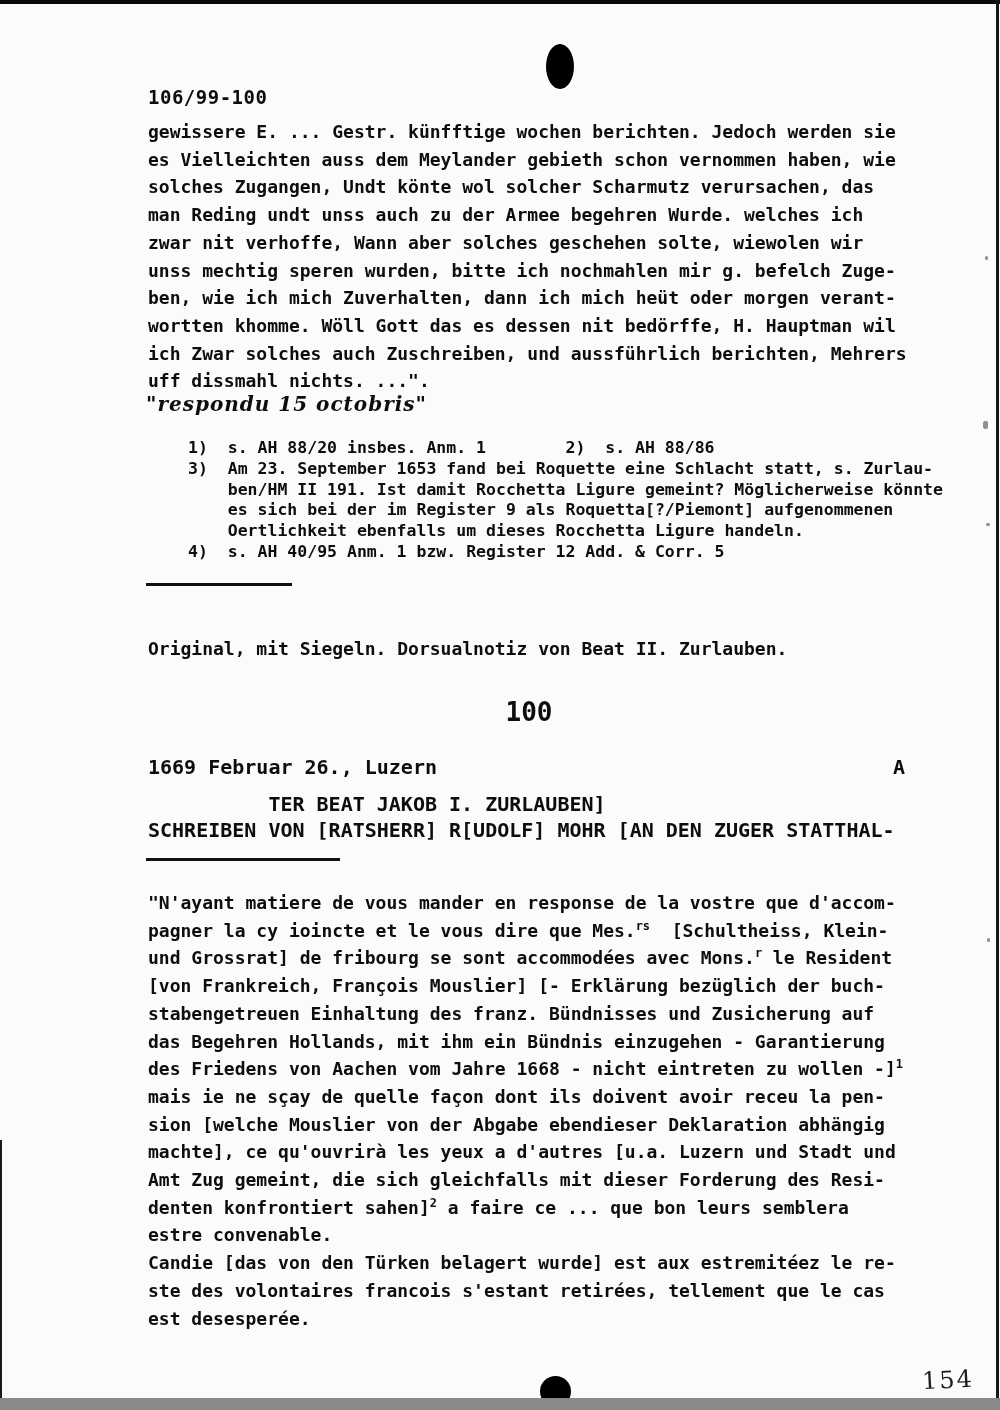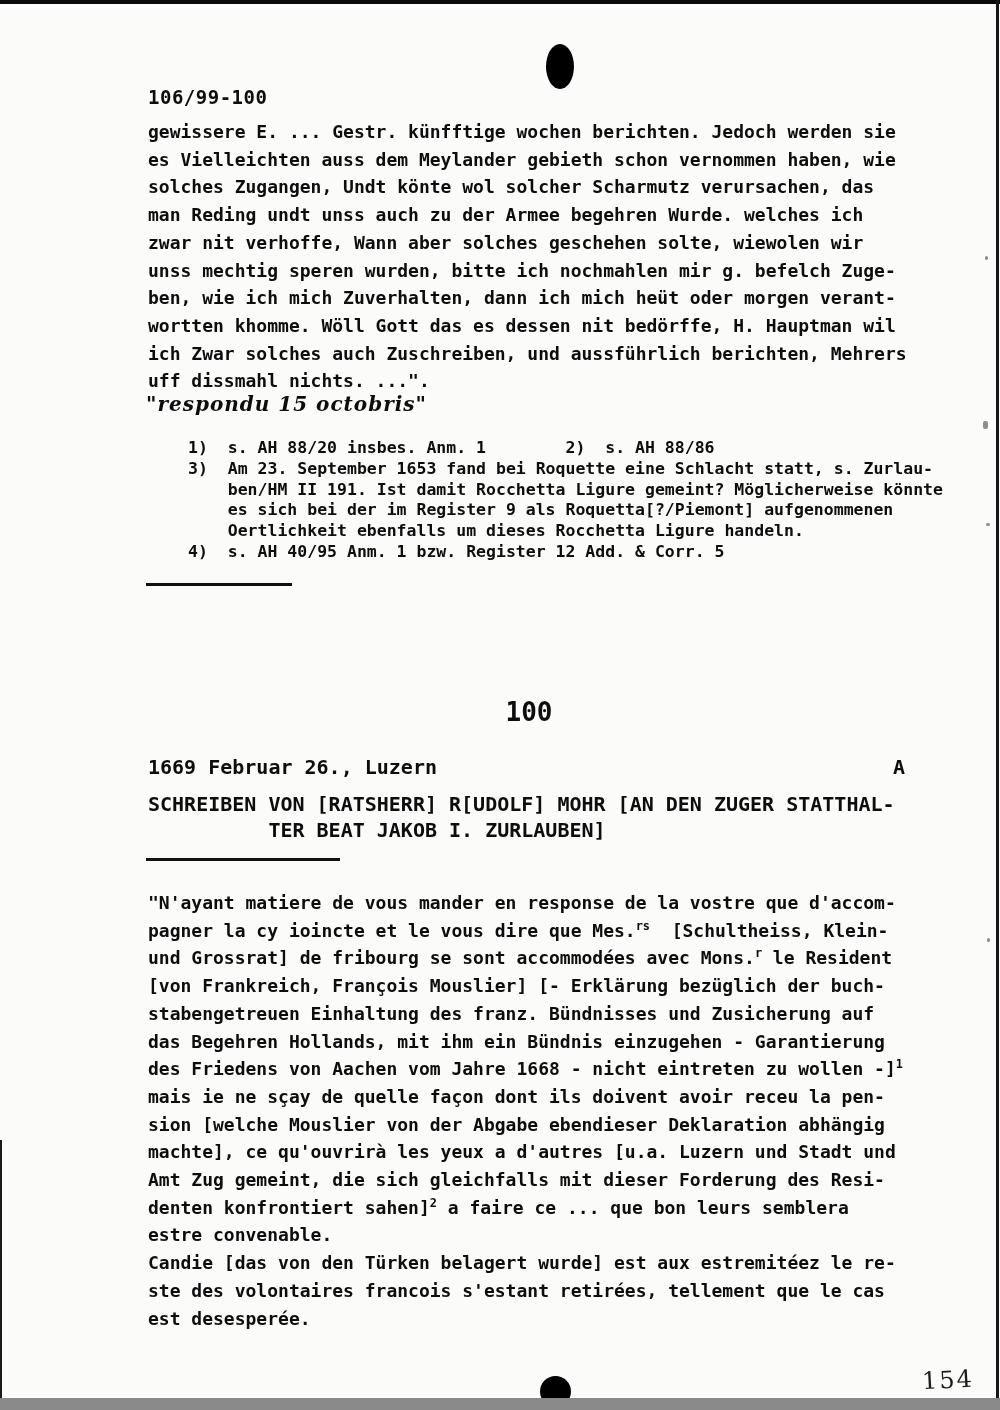--- a/index.html
+++ b/index.html
@@ -66,30 +66,31 @@
 
   <div class="block quote-body pre italic"><div>gewissere E. ... Gestr. künfftige wochen berichten. Jedoch werden sie</div><div>es Vielleichten auss dem Meylander gebieth schon vernommen haben, wie</div><div>solches Zugangen, Undt könte wol solcher Scharmutz verursachen, das</div><div>man Reding undt unss auch zu der Armee begehren Wurde. welches ich</div><div>zwar nit verhoffe, Wann aber solches geschehen solte, wiewolen wir</div><div>unss mechtig speren wurden, bitte ich nochmahlen mir g. befelch Zuge-</div><div>ben, wie ich mich Zuverhalten, dann ich mich heüt oder morgen verant-</div><div>wortten khomme. Wöll Gott das es dessen nit bedörffe, H. Hauptman wil</div><div>ich Zwar solches auch Zuschreiben, und aussführlich berichten, Mehrers</div><div>uff dissmahl nichts. ...".</div></div>
 
   <div class="block respondu">"respondu 15 octobris"</div>
 
   <div class="block footnotes pre italic"><div>1)  s. AH 88/20 insbes. Anm. 1        2)  s. AH 88/86</div><div>3)  Am 23. September 1653 fand bei Roquette eine Schlacht statt, s. Zurlau-</div><div>    ben/HM II 191. Ist damit Rocchetta Ligure gemeint? Möglicherweise könnte</div><div>    es sich bei der im Register 9 als Roquetta[?/Piemont] aufgenommenen</div><div>    Oertlichkeit ebenfalls um dieses Rocchetta Ligure handeln.</div><div>4)  s. AH 40/95 Anm. 1 bzw. Register 12 Add. &amp; Corr. 5</div></div>
 
   <div class="block rule-1"></div>
 
   <div class="block provenance pre">
+    <div>Original, mit Siegeln. Dorsualnotiz von Beat II. Zurlauben.</div>
   </div>
 
   <div class="block entry-number">100</div>
 
   <div class="block dateline-row">
     <span>1669 Februar 26., Luzern</span>
     <span>A</span>
   </div>
 
-  <div class="block entry-title pre"><div>SCHREIBEN VON [RATSHERR] R[UDOLF] MOHR [AN DEN ZUGER STATTHAL-</div><div>          TER BEAT JAKOB I. ZURLAUBEN]</div></div>
+  <div class="block entry-title pre"><div>          TER BEAT JAKOB I. ZURLAUBEN]</div><div>SCHREIBEN VON [RATSHERR] R[UDOLF] MOHR [AN DEN ZUGER STATTHAL-</div></div>
 
   <div class="block rule-2"></div>
 
   <div class="block entry-body pre italic"><div>"N'ayant matiere de vous mander en response de la vostre que d'accom-</div><div>pagner la cy ioincte et le vous dire que Mes.<sup>rs</sup>  [Schultheiss, Klein-</div><div>und Grossrat] de fribourg se sont accommodées avec Mons.<sup>r</sup> le Resident</div><div>[von Frankreich, François <b>Mouslier</b>] [- Erklärung bezüglich der buch-</div><div>stabengetreuen Einhaltung des franz. Bündnisses und Zusicherung auf</div><div>das Begehren Hollands, mit ihm ein Bündnis einzugehen - Garantierung</div><div>des Friedens von Aachen vom Jahre 1668 - nicht eintreten zu wollen -]<sup>1</sup></div><div>mais ie ne sçay de quelle façon dont ils doivent avoir receu la pen-</div><div>sion [welche Mouslier von der Abgabe ebendieser Deklaration abhängig</div><div>machte], ce qu'ouvrirà les yeux a d'autres [u.a. Luzern und Stadt und</div><div>Amt Zug gemeint, die sich gleichfalls mit dieser Forderung des Resi-</div><div>denten konfrontiert sahen]<sup>2</sup> a faire ce ... que bon leurs semblera</div><div>estre convenable.</div><div>Candie [das von den Türken belagert wurde] est aux estremitéez le re-</div><div>ste des volontaires francois s'estant retirées, tellement que le cas</div><div>est desesperée.</div></div>
 
   <div class="block handwritten">154</div>
 
 </div>
 
 </body></html>

